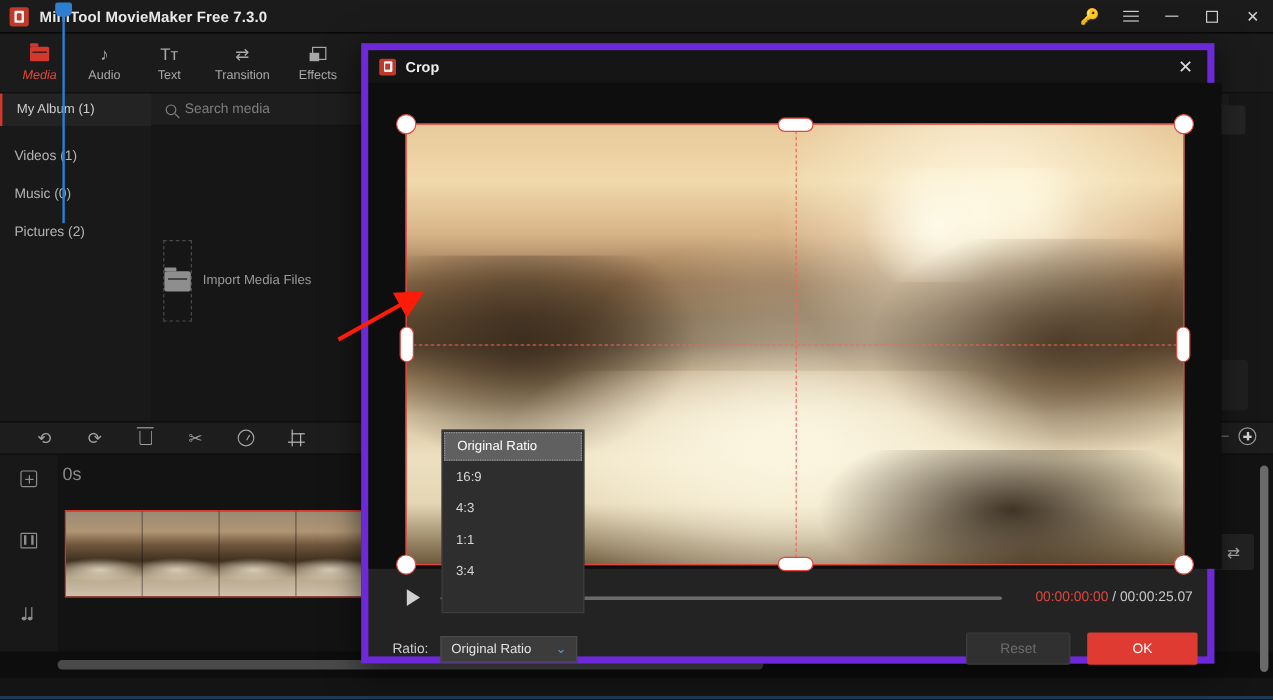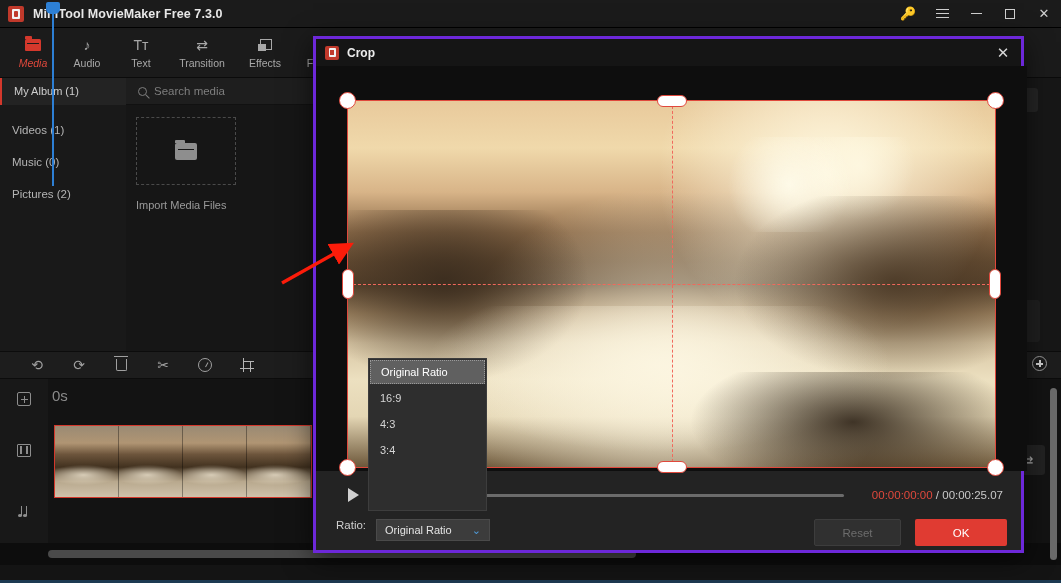--- a/index.html
+++ b/index.html
@@ -92,21 +92,21 @@
   .leftnav-item { height:32px; display:flex; align-items:center; padding-left:12px; color:#b4b4b4; font-size:11.5px; }
 
   .media-grid {
     position:absolute; left:126px; top:105px; width:935px; height:246px;
     background:#161616; padding:12px 0 0 10px; display:flex; gap:12px;
   }
   .import-box { width:100px; height:68px; border:1px dashed #4a4a4a; display:flex; align-items:center; justify-content:center; }
   .imp-folder { width:22px; height:17px; background:#8e8e8e; border-radius:2px; position:relative; }
   .imp-folder::before { content:""; position:absolute; left:0; top:-3px; width:10px; height:3px; background:#8e8e8e; border-radius:1px 1px 0 0; }
   .imp-folder::after { content:""; position:absolute; left:3px; top:6px; width:16px; height:1.6px; background:#161616; }
-  .media-cell { width:100px; display:flex; flex-direction:column; gap:14px; }
+  .media-cell { width:100px; display:flex; flex-direction:row; align-items:center; gap:9px; }
   .media-cap { color:#9a9a9a; font-size:11px; white-space:nowrap; }
   .thumb-img {
     width:100px; height:68px;
     background:
       linear-gradient(180deg,#b8a189 0%,#c9b091 28%,#8a6f52 42%,#5a4632 56%,#cbbda4 72%,#ded2bd 100%);
     position:relative; overflow:hidden;
   }
   .thumb-img::after {
     content:""; position:absolute; left:-10%; top:42%; width:130%; height:30%;
     background:radial-gradient(ellipse at 40% 50%, rgba(245,235,215,.85), rgba(120,95,70,0) 70%);
@@ -174,22 +174,22 @@
   .hscroll-track { position:absolute; left:0; bottom:0; width:1061px; height:22px; background:#0d0d0d; }
   .bottom-edge { position:absolute; left:0; bottom:0; width:1061px; height:3px; background:#1d3a52; }
 
   
   .speed-btn { position:absolute; left:962px; top:88px; width:76px; height:24px; background:#242424; border-radius:3px; color:#bdbdbd; font-size:11px; display:flex; align-items:center; justify-content:center; }
   .right-col { position:absolute; left:1024px; top:78px; width:37px; height:280px; background:#171717; }
   .panel-box { position:absolute; left:1000px; top:300px; width:40px; height:42px; background:#1f1f1f; border-radius:3px; }
 
   
   .dialog {
-    position:absolute; left:313px; top:36px; width:711px; height:517px;
-    background:#232323; border:3px solid #6d28d9; box-shadow:0 6px 26px rgba(0,0,0,.6);
+    position:absolute; left:301px; top:36px; width:711px; height:517px;
+    background:#232323; border:6px solid #6d28d9; box-shadow:0 6px 26px rgba(0,0,0,.6);
   }
   .dlg-head { height:27px; background:#151515; display:flex; align-items:center; position:relative; }
   .dlg-logo { width:14px; height:14px; margin-left:9px; border-radius:2px; background:#c0392b; position:relative; flex:none; }
   .dlg-logo::after { content:""; position:absolute; left:3.5px; top:2.5px; width:7px; height:9px; background:#f2f2f2; border-radius:1px; }
   .dlg-logo::before { content:""; position:absolute; left:5.2px; top:4.4px; width:3.6px; height:5px; background:#c0392b; z-index:2; }
   .dlg-title { margin-left:8px; color:#ededed; font-size:12px; font-weight:bold; }
   .dlg-close { position:absolute; right:6px; top:2px; width:24px; height:23px; display:flex; align-items:center; justify-content:center; color:#d8d8d8; font-size:15px; }
 
   .preview-area { position:absolute; left:0; top:27px; width:711px; height:405px; background:#0e0e0e; }
   .photo {
@@ -237,21 +237,21 @@
 
   .play-row { position:absolute; left:0; top:432px; width:711px; height:48px; display:flex; align-items:center; }
   .play-btn { width:34px; margin-left:20px; display:flex; align-items:center; justify-content:center; color:#cfcfcf; font-size:15px; }
   .tri { width:0; height:0; border-left:11px solid #d0d0d0; border-top:7px solid transparent; border-bottom:7px solid transparent; }
   .prog-wrap { flex:1; margin:0 16px 0 6px; height:3px; background:#2e2e2e; border-radius:2px; position:relative; }
   .prog-fill { position:absolute; left:0; top:0; height:3px; width:0%; background:#7d7d7d; border-radius:2px; }
   .prog-wrap .prog-all { position:absolute; left:0; top:0; height:3px; width:100%; background:#6b6b6b; border-radius:2px; }
   .time-box { margin-right:24px; font-size:11.5px; white-space:nowrap;padding-left:12px; }
   .t-cur { color:#e0483c; } .t-sep, .t-tot { color:#c9c9c9; }
 
-  .footer { position:absolute; left:0; top:480px; width:711px; height:37px; display:flex; }
+  .footer { position:absolute; left:0; top:480px; width:711px; height:37px; display:flex; align-items:center; }
   .ratio-label { margin-left:20px; color:#cfcfcf; font-size:11.5px; }
   .ratio-select {
     margin-left:10px; width:114px; height:22px; background:#3c3c3c; border:1px solid #4a4a4a;
     display:flex; align-items:center; padding:0 8px; color:#e3e3e3; font-size:11px; position:relative;
   }
   .chev { margin-left:auto; color:#4f9bd8; font-size:11px; }
   .btn-reset {
     margin-left:auto; width:87px; height:27px; background:#303030; border:1px solid #3d3d3d;
     color:#6d6d6d; font-size:11.5px; display:flex; align-items:center; justify-content:center; border-radius:2px;
   }
@@ -497,20 +497,23 @@
     <div class="dd-item sel">
       <span>Original Ratio</span>
     </div>
     <div class="dd-item">
       <span>16:9</span>
     </div>
     <div class="dd-item">
       <span>4:3</span>
     </div>
     <div class="dd-item">
+      <span>1:1</span>
+    </div>
+    <div class="dd-item">
       <span>3:4</span>
     </div>
   </div>
 
   <svg class="arrow" viewBox="0 0 80 45">
     <defs>
       <marker id="ah" markerWidth="7" markerHeight="7" refX="5" refY="3.5" orient="auto">
         <polygon points="0 0, 7 3.5, 0 7" fill="#fc1c0a"></polygon>
       </marker>
     </defs>

